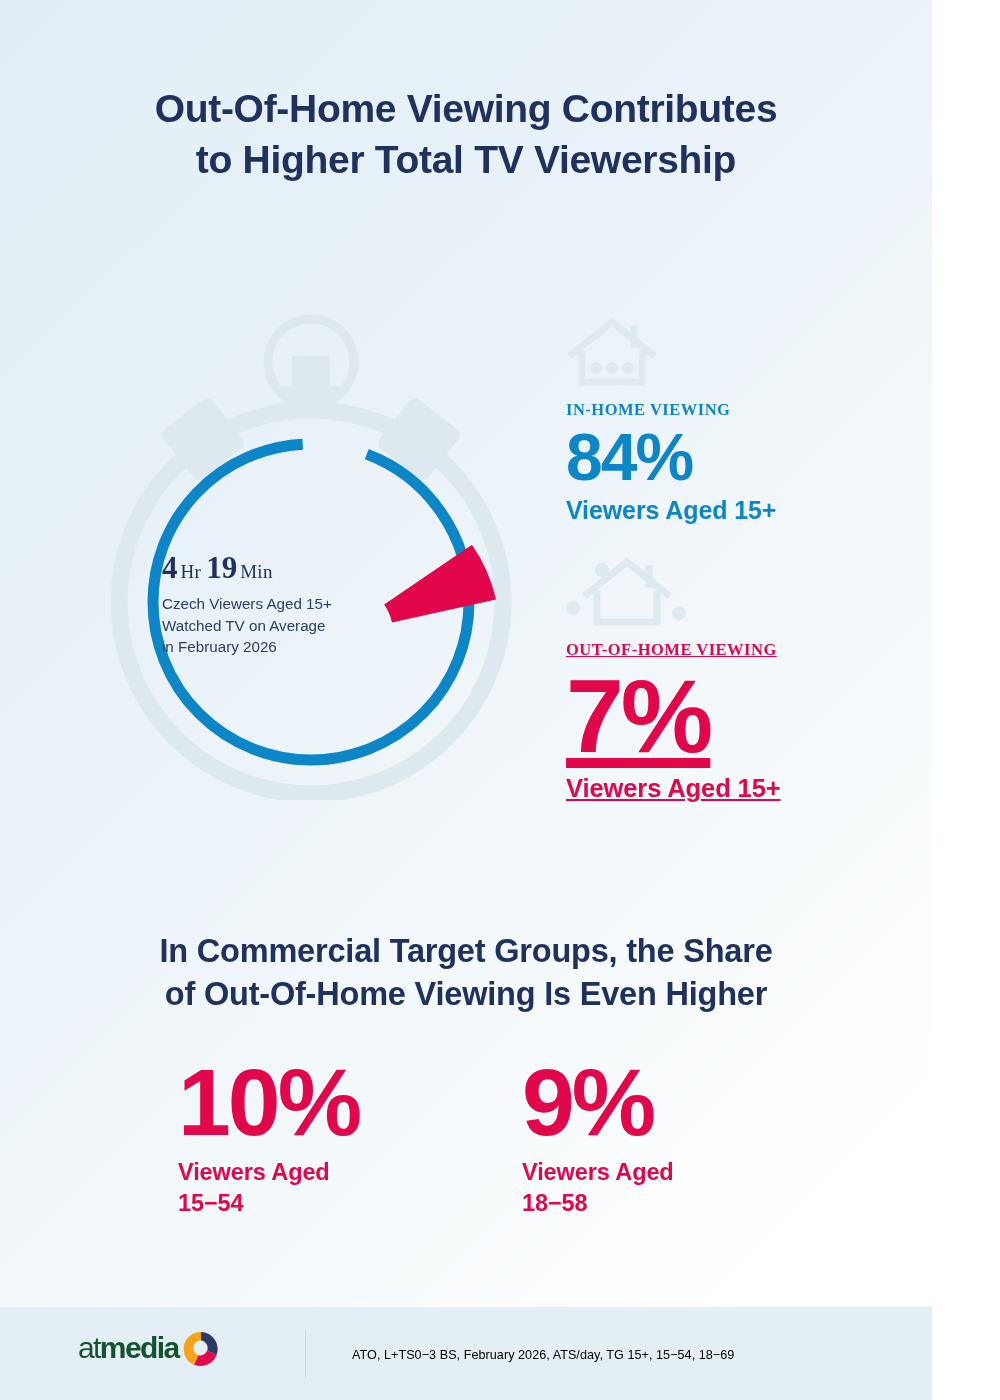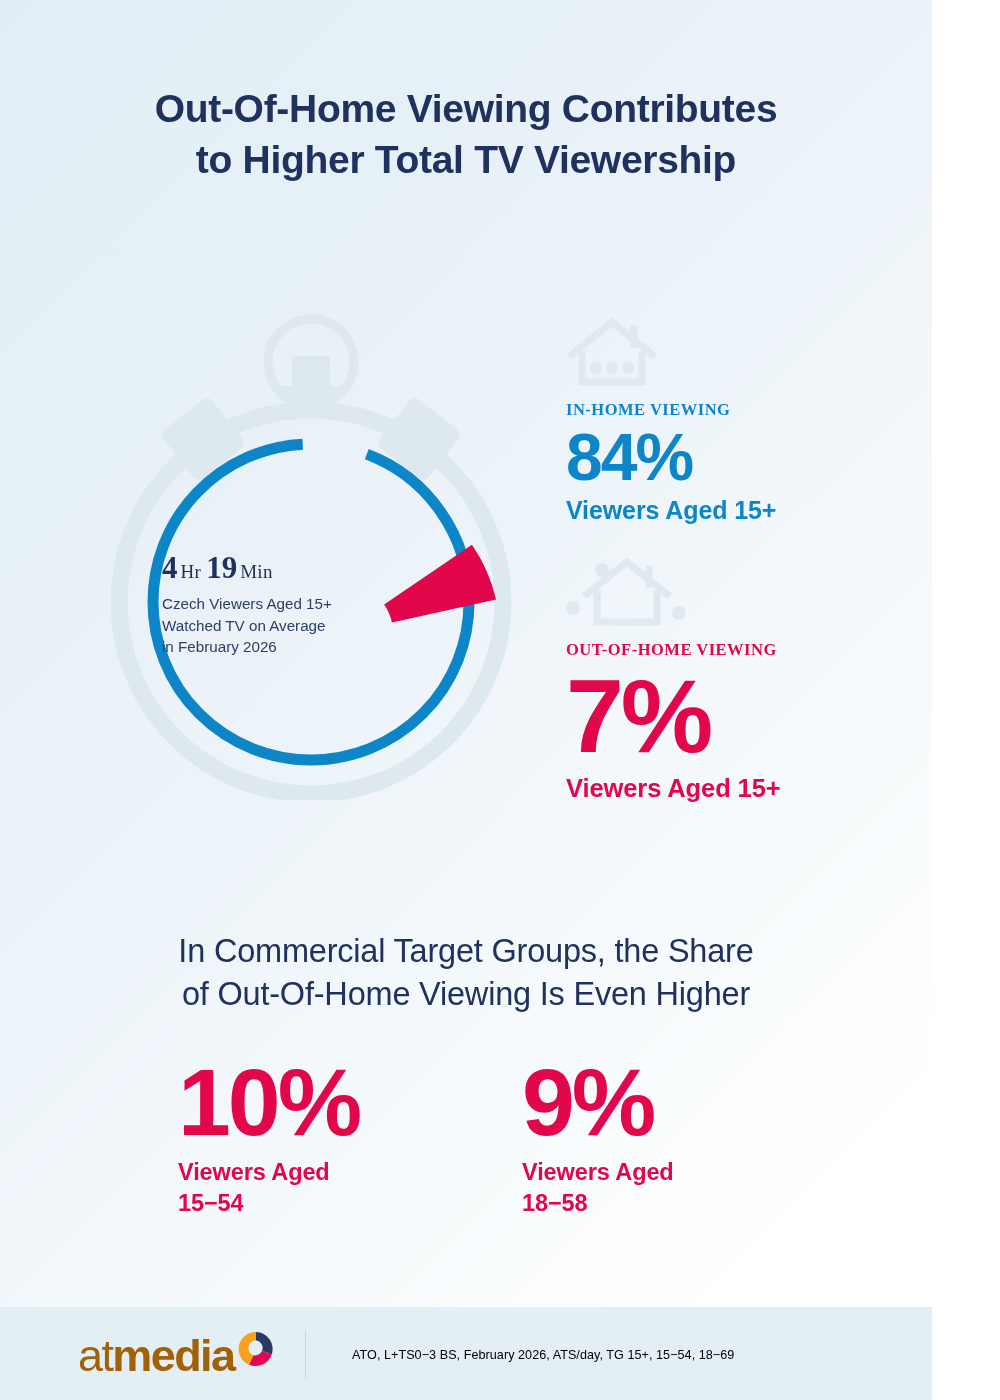--- a/index.html
+++ b/index.html
@@ -34,21 +34,21 @@
     font-size:39px;
     line-height:1.3;
     letter-spacing:-0.3px;
   }
   .headline .l2 { display:block; }
 
   .subhead {
     position:absolute; left:0; right:0; top:930px;
     text-align:center;
     color:#20315e;
-    font-weight:normal;
+    font-weight:bold;
     font-size:32.5px;
     line-height:1.32;
     letter-spacing:-0.2px;
   }
   .subhead .l2 { display:block; }
 
   
   .stopwatch {
     position:absolute;
     left:96px; top:300px;
@@ -107,21 +107,21 @@
     font-weight:bold;
     line-height:1;
     letter-spacing:-2px;
   }
   .stat-caption {
     font-weight:bold;
     letter-spacing:-0.1px;
   }
 
   .c-blue   { color:#0d86c8; }
-  .c-crimson{ color:#e2064b; }
+  .c-crimson{ color:#e2064b;text-decoration:underline; }
 
   .stat-inhome .stat-value   { font-size:66px; margin:4px 0 6px; }
   .stat-inhome .stat-caption { font-size:25px; }
 
   .stat-ooh .stat-kicker     { margin-bottom:4px; }
   .stat-ooh .stat-value      { font-size:104px; margin:2px 0 6px; letter-spacing:-3px; }
   .stat-ooh .stat-caption    { font-size:25.5px; }
 
   
   .tg-row {
@@ -157,22 +157,22 @@
     background:#e3eff5;
     display:flex;
     align-items:center;
   }
   .logo {
     position:absolute;
     left:78px; top:26px;
     display:flex; align-items:flex-start;
   }
   .logo-word {
-    color:#a16207;
-    font-size:45px;
+    color:#14532d;
+    font-size:30px;
     line-height:1;
     letter-spacing:-1.6px;
     white-space:nowrap;
   }
   .logo-word .lw-light { font-weight:400; }
   .logo-word .lw-bold  { font-weight:bold; }
   .logo-mark { margin-left:2px; margin-top:-4px; }
   .logo-mark svg { display:block; }
 
   .footer-divider {

